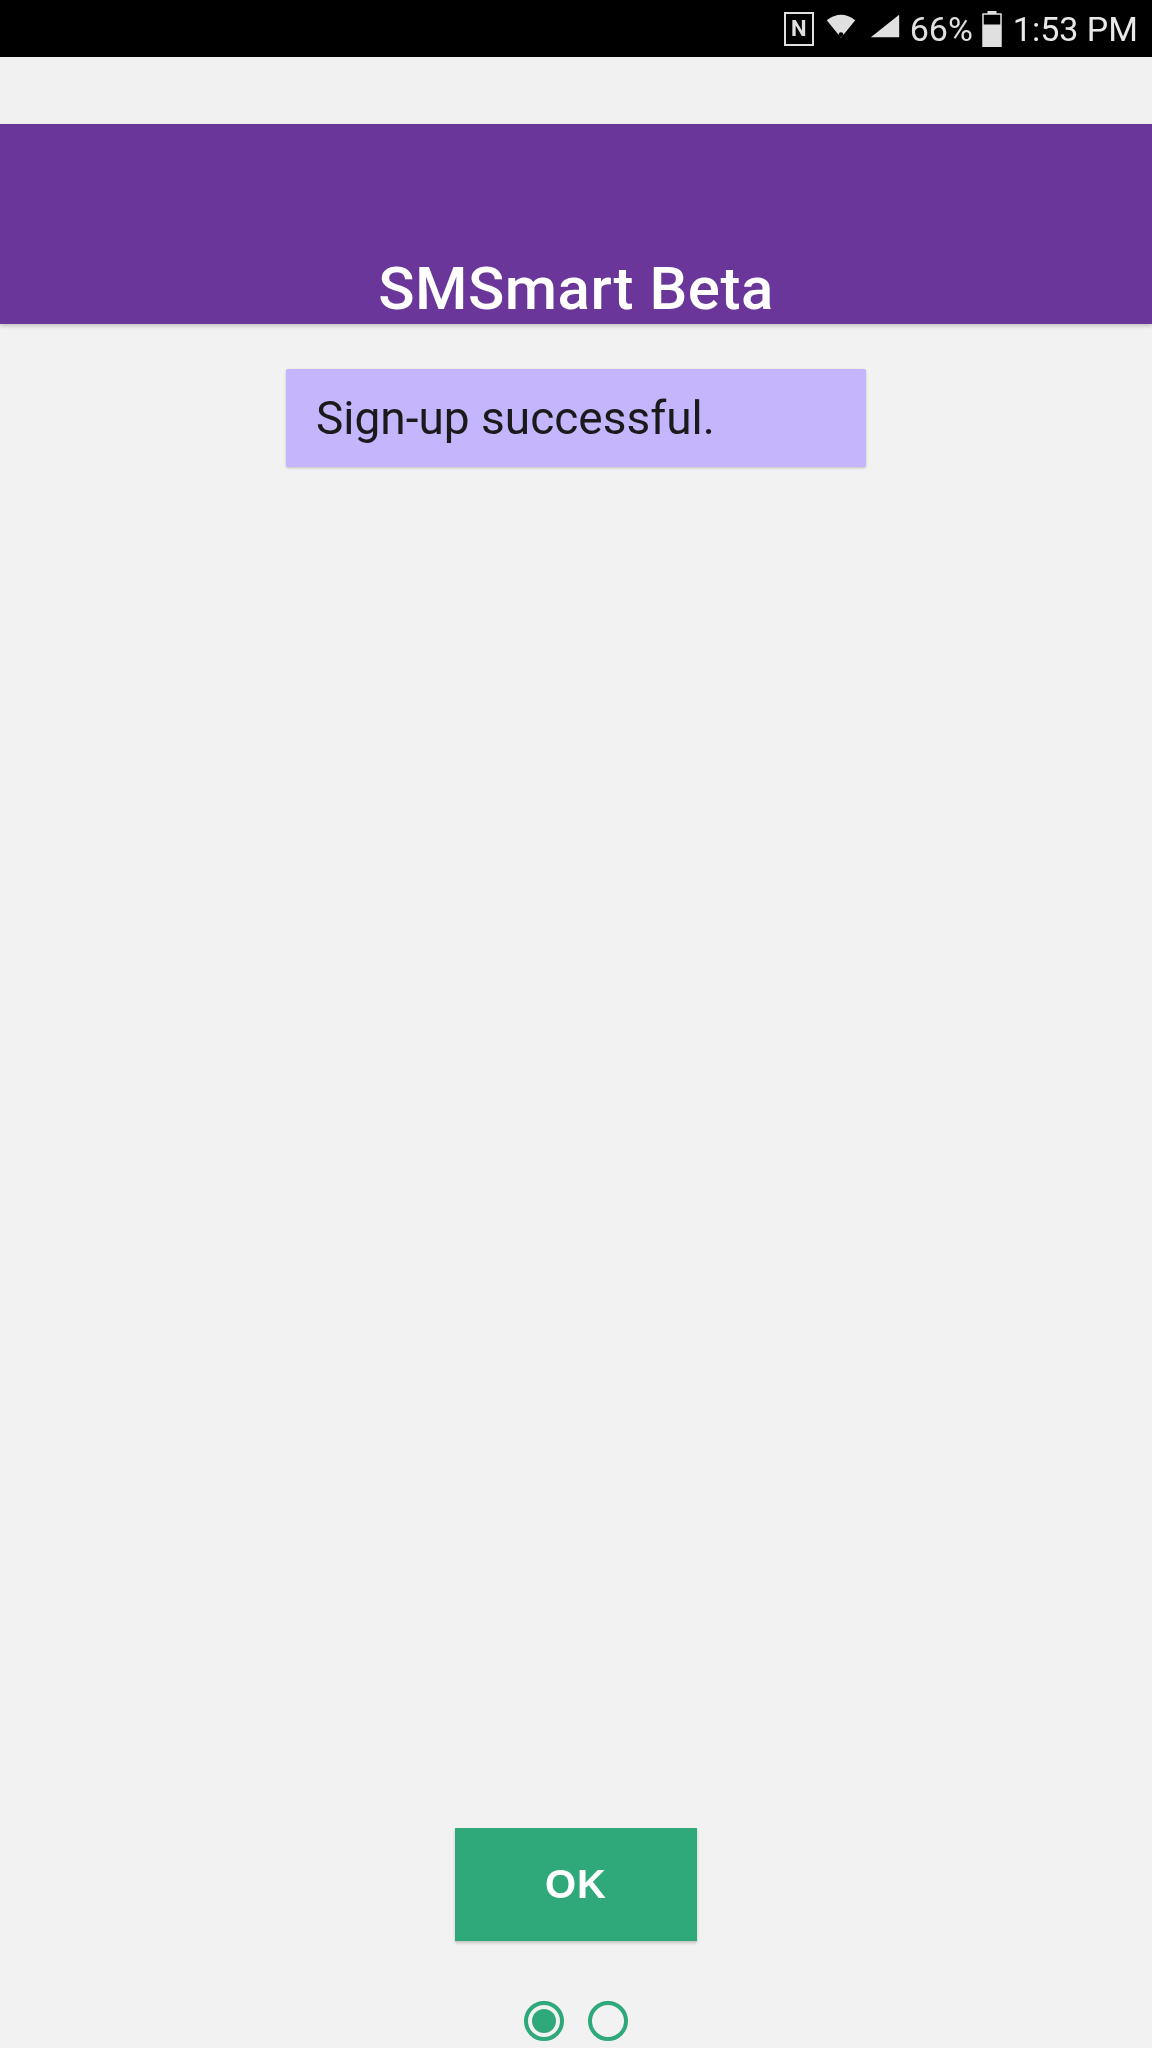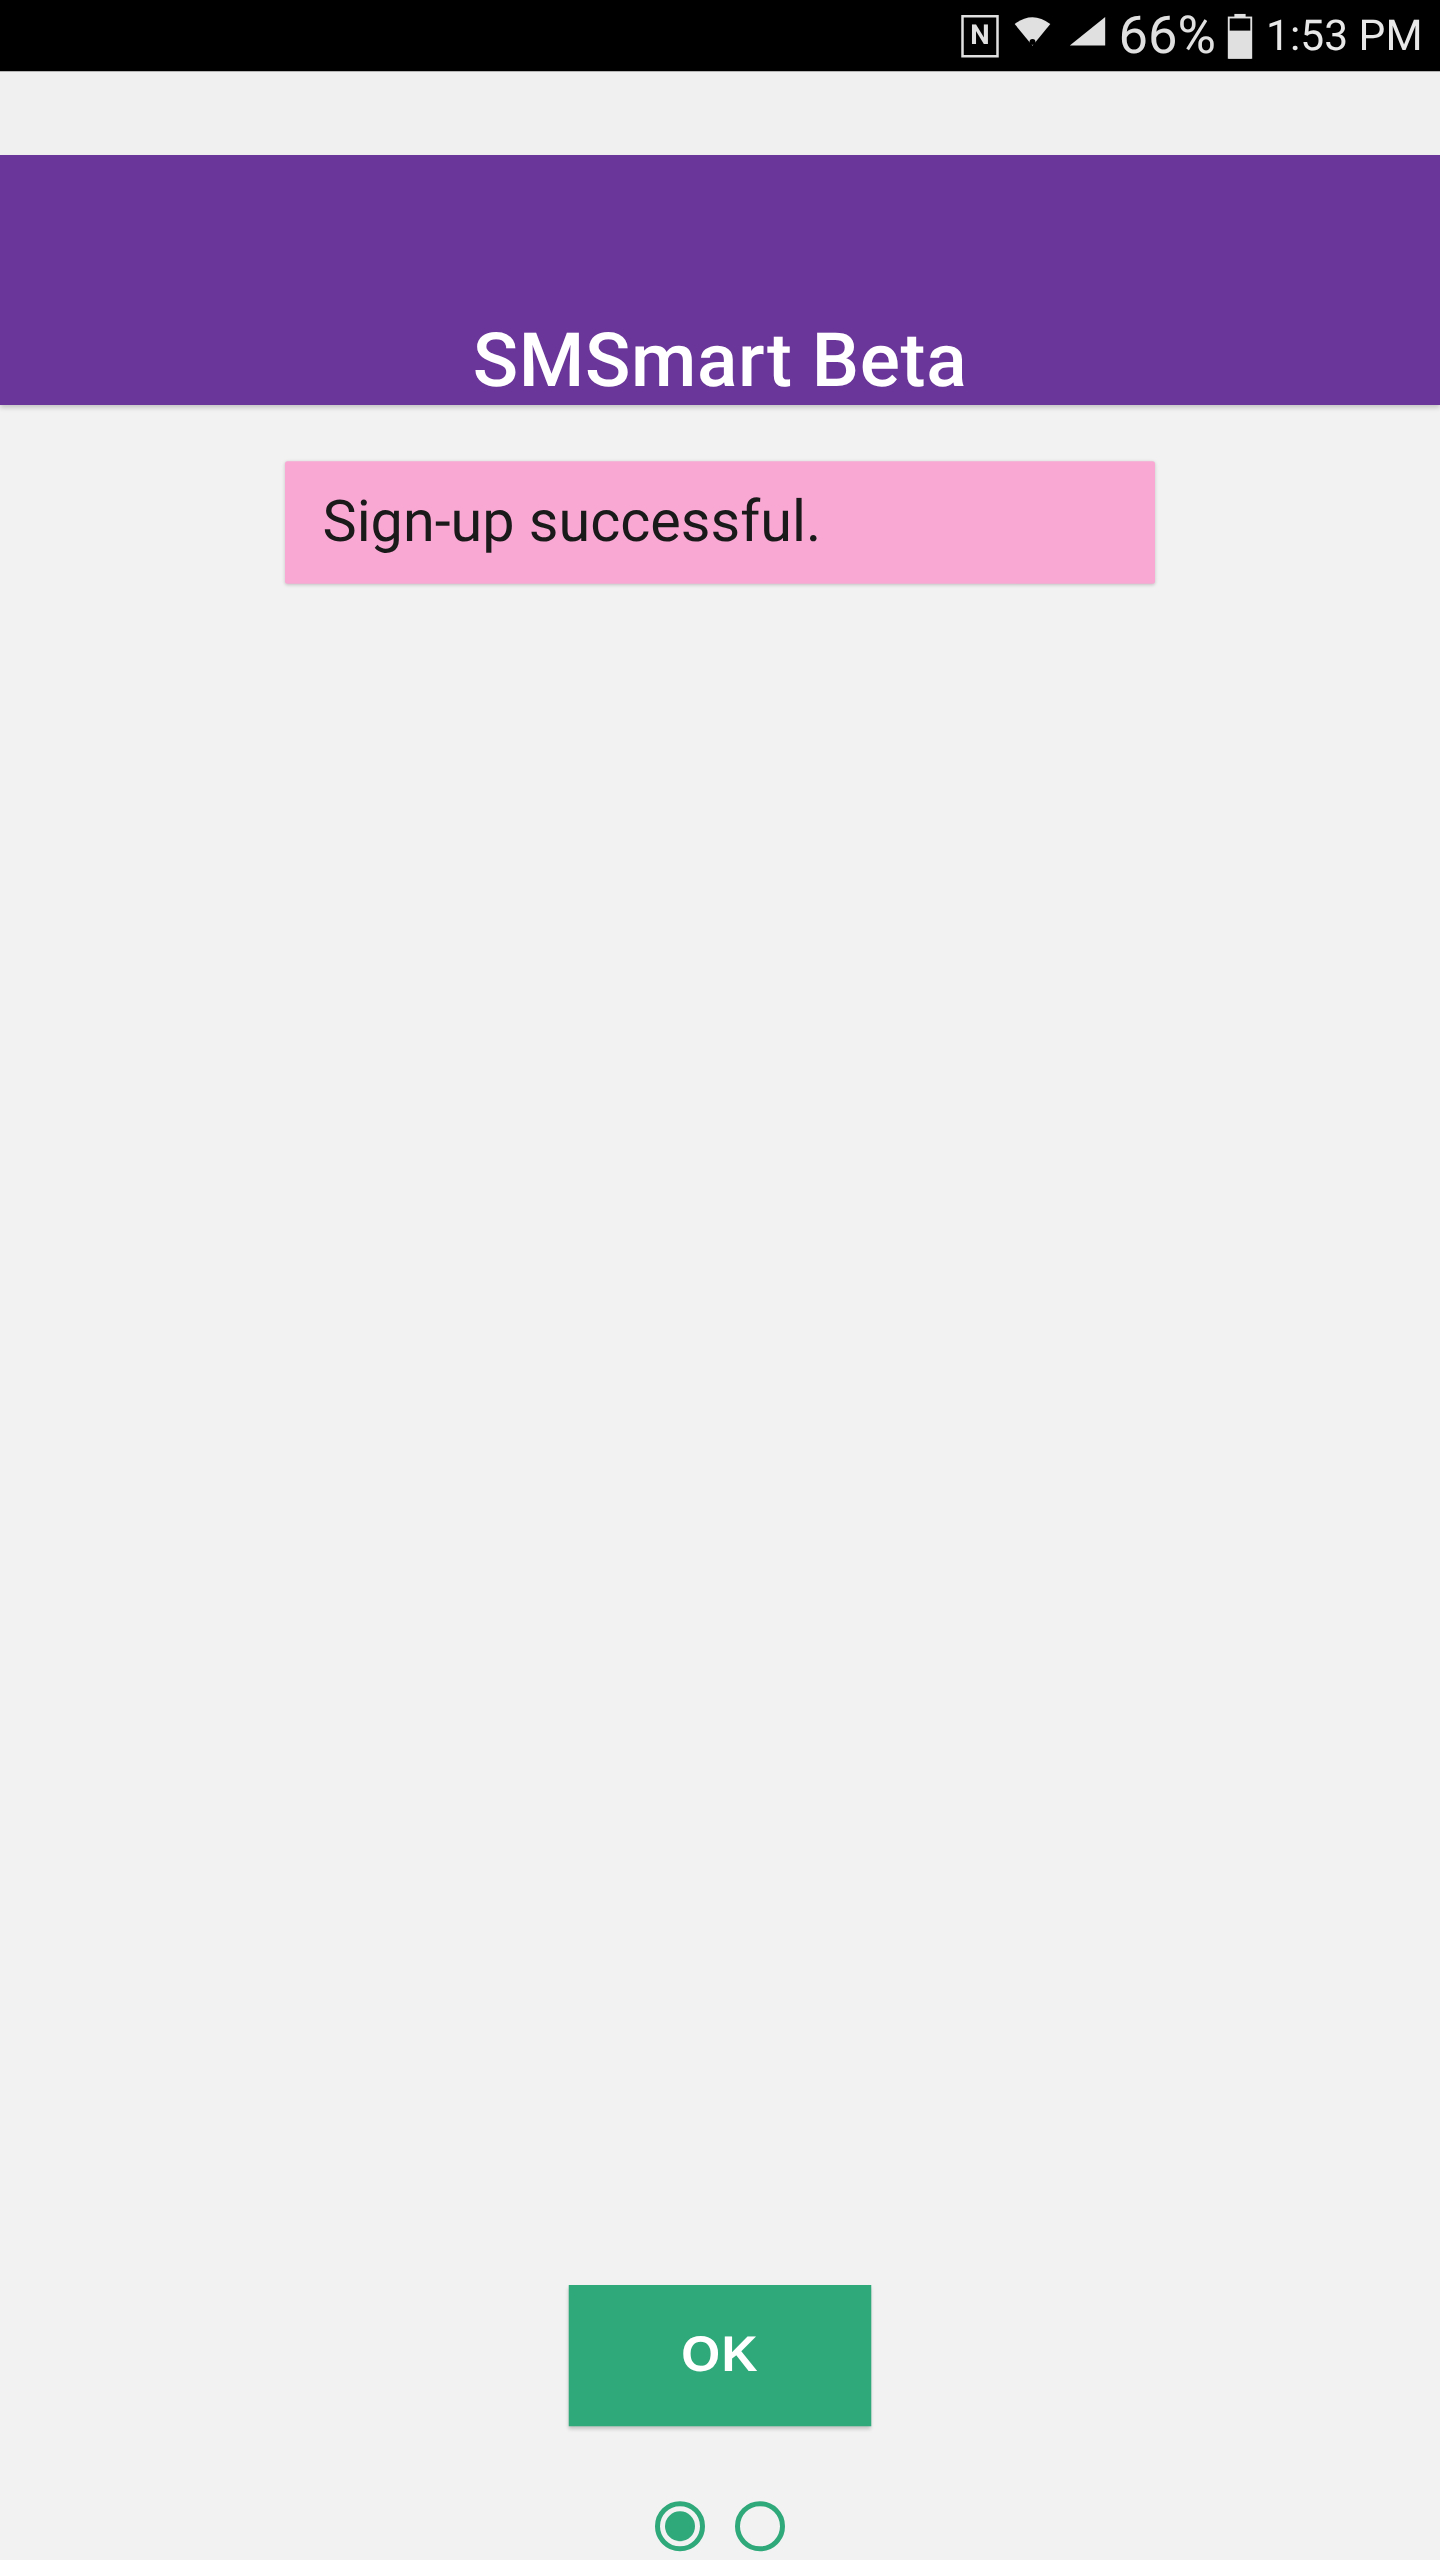--- a/index.html
+++ b/index.html
@@ -58,21 +58,21 @@
       display: flex;
       align-items: center;
       gap: 4px;
     }
     .battery-icon svg {
       width: 22px;
       height: 36px;
     }
     .battery-text {
       color: #e0e0e0;
-      font-size: 42px;
+      font-size: 34px;
       font-weight: 400;
     }
     .time {
       color: #e8e8e8;
       font-size: 34px;
       font-weight: 400;
     }
     .app-content {
       background: #f2f2f2;
       height: calc(100% - 57px);
@@ -88,23 +88,23 @@
       box-shadow: 0 2px 4px rgba(0,0,0,0.2);
     }
     .app-header h1 {
       color: #ffffff;
       font-size: 60px;
       font-weight: 500;
       letter-spacing: 0.5px;
       margin-top: -42px;
     }
     .message-card {
-      background: #f9a8d4;
+      background: #c4b5fd;
       margin: 45px auto 0;
-      width: 696px;
+      width: 580px;
       padding: 22px 30px;
       box-shadow: 0 1px 3px rgba(0,0,0,0.2);
       border-radius: 2px;
     }
     .message-text {
       color: #1a1a1a;
       font-size: 46px;
       font-weight: 400;
     }
     .ok-button {

